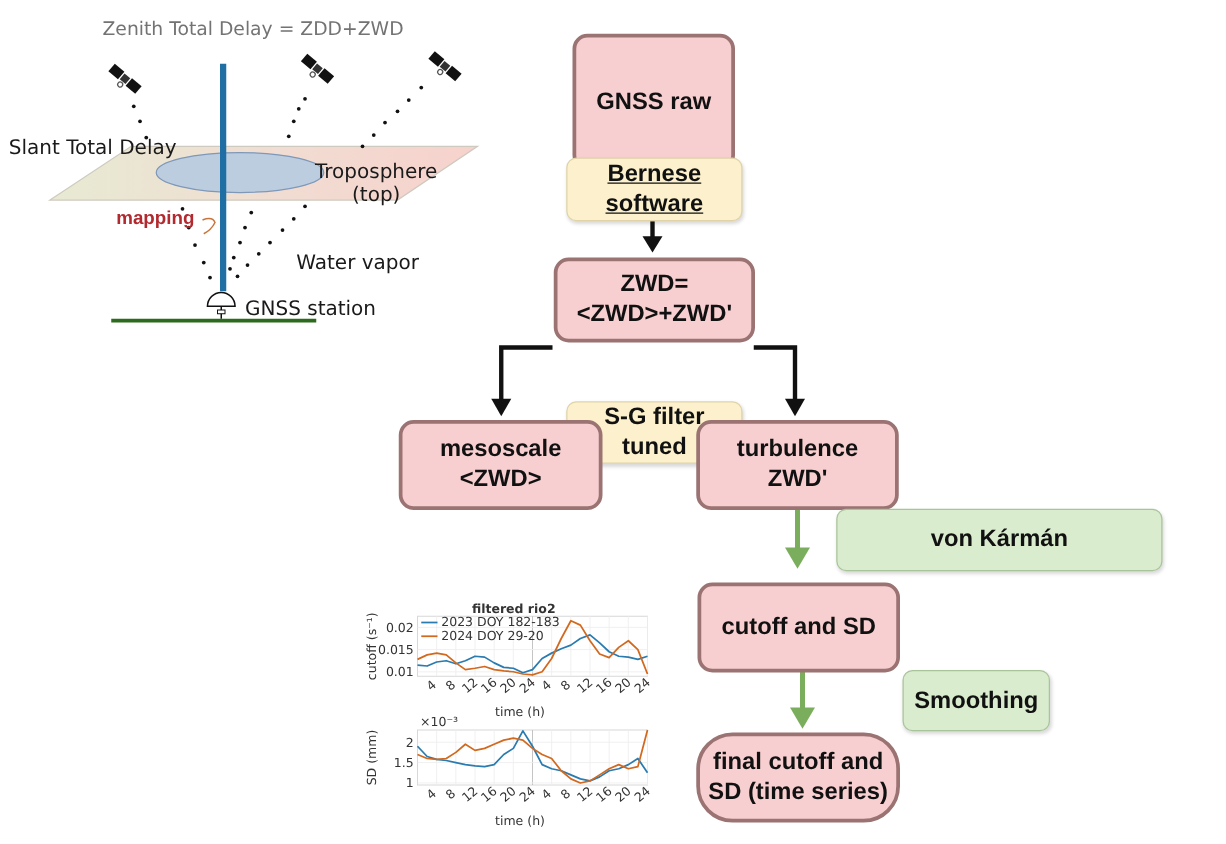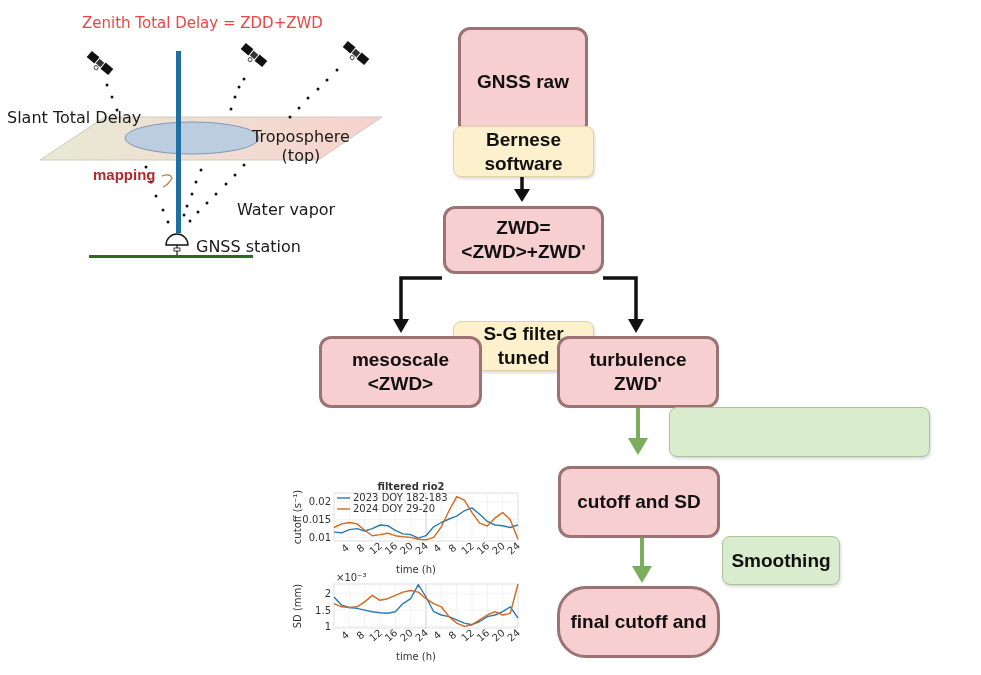--- a/index.html
+++ b/index.html
@@ -8,21 +8,21 @@
   svg.canvas { position: absolute; left: 0; top: 0; }
   .node { position: absolute; box-sizing: border-box; display: flex; align-items: center;
           justify-content: center; text-align: center; font-weight: bold; color: #111;
           font-family: "Liberation Sans", sans-serif; line-height: 1.25; }
   .pink { background: #f8cfd0; border: 3px solid #9b7373; border-radius: 12px; font-size: 19px; }
   .yellow { background: #fcf1cc; border: 1px solid #e0d3a8; border-radius: 8px; font-size: 19px;
             box-shadow: 1px 2px 3px rgba(0,0,0,0.15); }
   .green { background: #d9eccd; border: 1px solid #a9c49b; border-radius: 8px; font-size: 19px;
            box-shadow: 1px 2px 3px rgba(0,0,0,0.15); }
   .lbl { position: absolute; white-space: nowrap; color: #1a1a1a; }
-  .zenith { color: #ef4444; font-family: "DejaVu Sans", sans-serif; font-size: 15px; }
+  .zenith { color: #737373; font-family: "DejaVu Sans", sans-serif; font-size: 15px; }
   .plain { font-size: 16px; font-family: "DejaVu Sans", sans-serif; }
   .mapping { color: #b2292f; font-weight: bold; font-size: 15px; }
   .ax { font-family: "DejaVu Sans", sans-serif; font-size: 10px; fill: #333; }
 </style>
 </head>
 <body>
 
 <svg class="canvas" width="981" height="675">
   <defs>
     <marker id="ahB" markerWidth="8" markerHeight="8" refX="4" refY="4" orient="auto" markerUnits="userSpaceOnUse" viewBox="0 0 8 8">
@@ -218,21 +218,21 @@
 </div>
 <div class="lbl mapping" style="left:93px; top:166px;">mapping</div>
 <div class="lbl plain" style="left:237px; top:200px;">Water vapor</div>
 <div class="lbl plain" style="left:196px; top:237px;">GNSS station</div>
 
 <div class="node pink" style="left:458px; top:27px; width:130px; height:109px;">
   <div>
       <div>GNSS raw</div>
     </div>
 </div>
-<div class="node yellow" style="left:453px; top:126px; width:141px; height:51px;">
+<div class="node yellow" style="left:453px; top:126px; width:141px; height:51px;text-decoration:underline;">
   <div>
       <div>Bernese</div>
       <div>software</div>
     </div>
 </div>
 <div class="node pink" style="left:443px; top:206px; width:161px; height:68px;">
   <div>
       <div>ZWD=</div>
       <div>&lt;ZWD&gt;+ZWD'</div>
     </div>
@@ -250,25 +250,27 @@
     </div>
 </div>
 <div class="node pink" style="left:557px; top:336px; width:162px; height:72px;">
   <div>
       <div>turbulence</div>
       <div>ZWD'</div>
     </div>
 </div>
 <div class="node green" style="left:669px; top:407px; width:261px; height:50px;">
   <div>
+      <div>von Kármán</div>
     </div>
 </div>
 <div class="node pink" style="left:558px; top:466px; width:162px; height:72px;">
   <div>cutoff and SD</div>
 </div>
 <div class="node green" style="left:722px; top:536px; width:118px; height:49px;">
   <div>Smoothing</div>
 </div>
 <div class="node pink" style="left:557px; top:586px; width:163px; height:72px;border-radius:29px;">
   <div>
       <div>final cutoff and</div>
+      <div>SD (time series)</div>
     </div>
 </div>
 
 </body></html>

